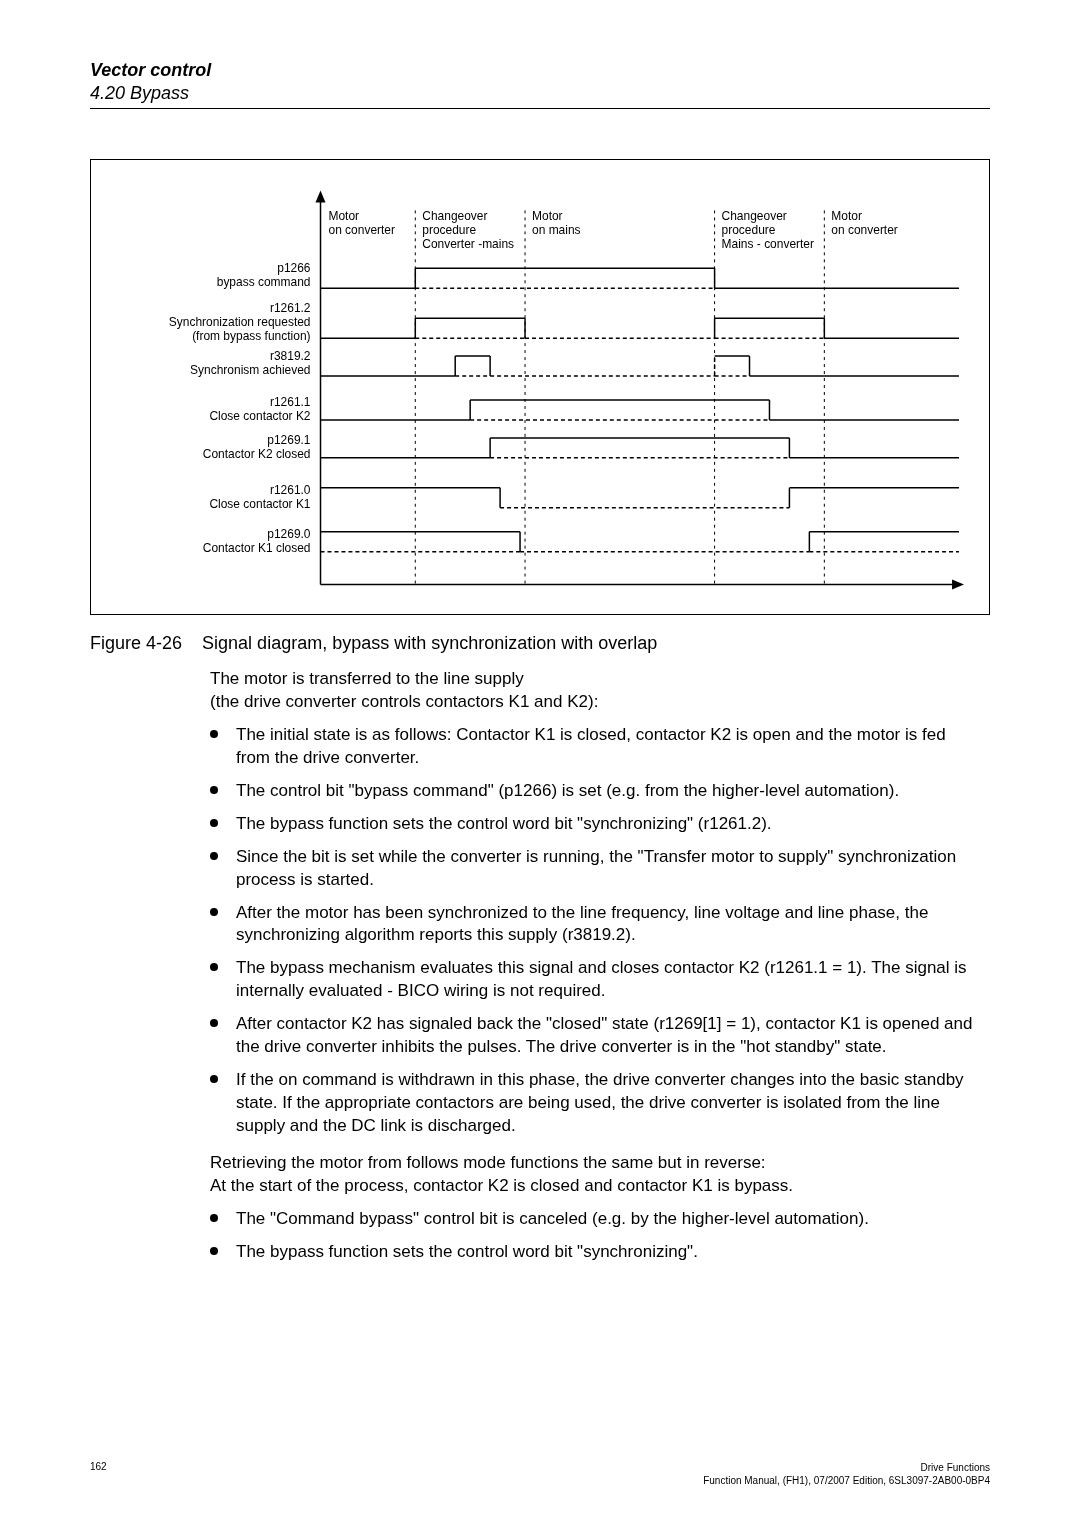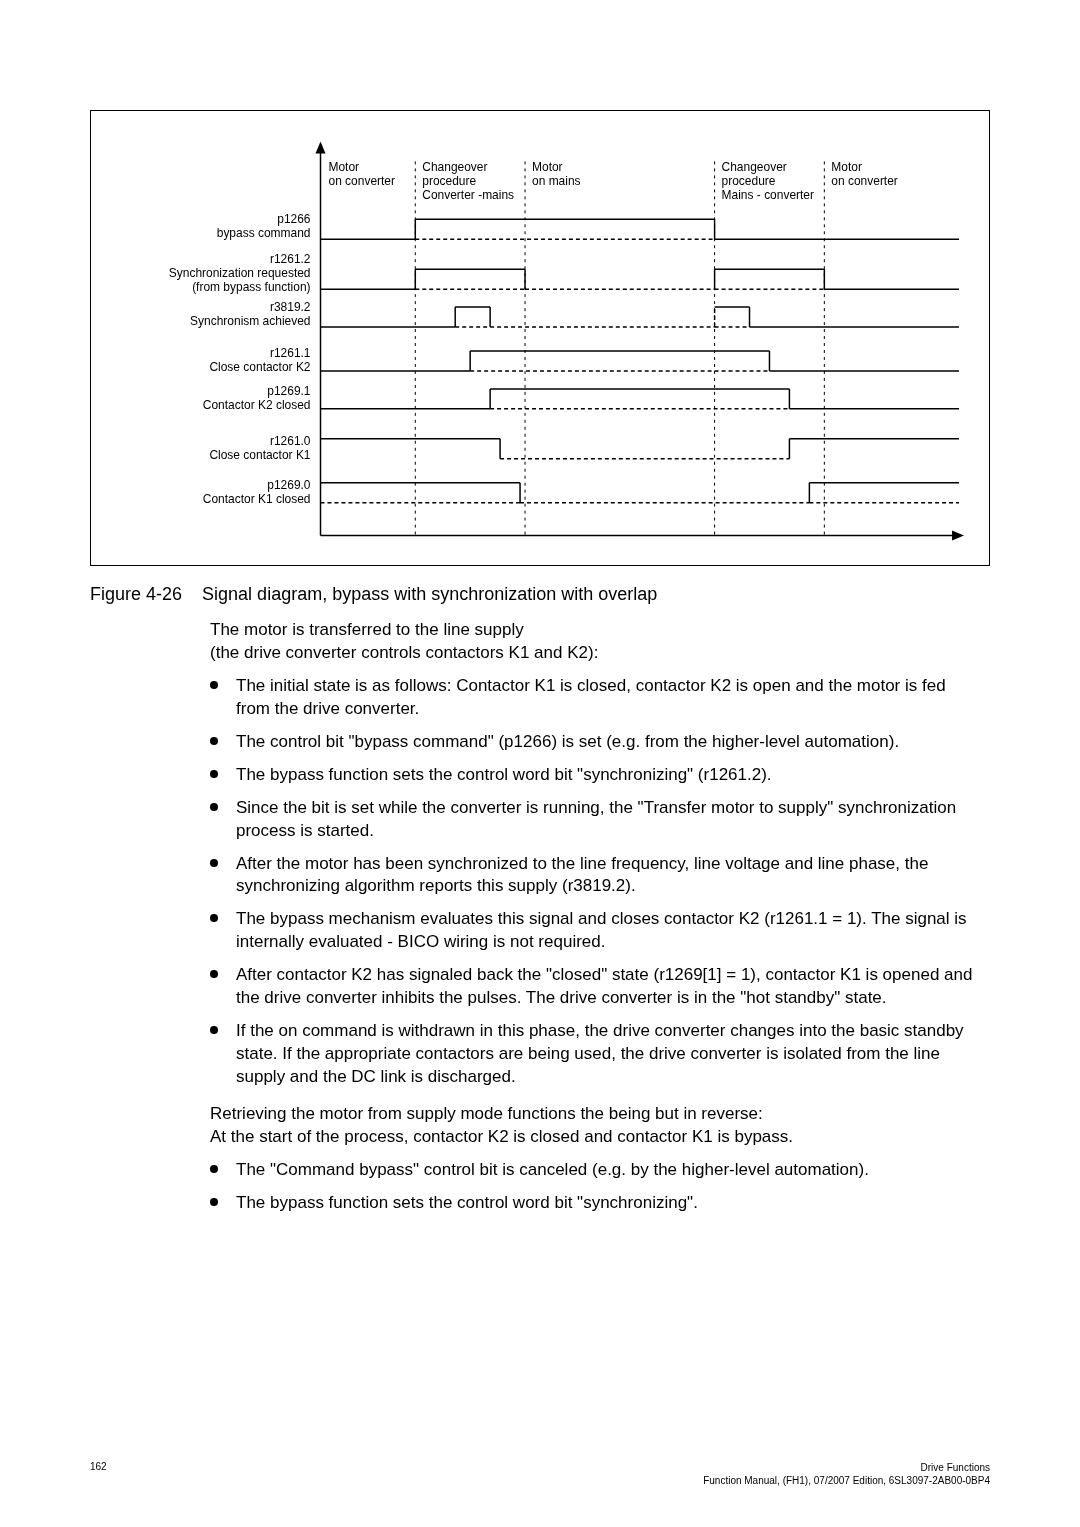--- a/index.html
+++ b/index.html
@@ -92,20 +92,24 @@
   }
   svg text {
     font-family: Arial, Helvetica, sans-serif;
   }
 </style>
 </head>
 <body>
 
 <div class="page">
 
+  <div class="header">
+    <div class="header-title">Vector control</div>
+    <div class="header-sub">4.20 Bypass</div>
+  </div>
 
   <div class="figure-box">
     <svg viewBox="0 0 860 410">
 
       <line x1="210" y1="395" x2="210" y2="5" stroke="#000" stroke-width="1.5"></line>
       <polygon points="210,0 205,12 215,12" fill="#000"></polygon>
 
       <line x1="210" y1="395" x2="850" y2="395" stroke="#000" stroke-width="1.5"></line>
       <polygon points="855,395 843,390 843,400" fill="#000"></polygon>
 
@@ -243,21 +247,21 @@
       <li>The initial state is as follows: Contactor K1 is closed, contactor K2 is open and the motor is fed from the drive converter.</li>
       <li>The control bit "bypass command" (p1266) is set (e.g. from the higher-level automation).</li>
       <li>The bypass function sets the control word bit "synchronizing" (r1261.2).</li>
       <li>Since the bit is set while the converter is running, the "Transfer motor to supply" synchronization process is started.</li>
       <li>After the motor has been synchronized to the line frequency, line voltage and line phase, the synchronizing algorithm reports this supply (r3819.2).</li>
       <li>The bypass mechanism evaluates this signal and closes contactor K2 (r1261.1 = 1). The signal is internally evaluated - BICO wiring is not required.</li>
       <li>After contactor K2 has signaled back the "closed" state (r1269[1] = 1), contactor K1 is opened and the drive converter inhibits the pulses. The drive converter is in the "hot standby" state.</li>
       <li>If the on command is withdrawn in this phase, the drive converter changes into the basic standby state. If the appropriate contactors are being used, the drive converter is isolated from the line supply and the DC link is discharged.</li>
     </ul>
     <p>
-      <span>Retrieving the motor from supply mode functions the being but in reverse:</span><br>
+      <span>Retrieving the motor from follows mode functions the same but in reverse:</span><br>
       <span>At the start of the process, contactor K2 is closed and contactor K1 is bypass.</span>
     </p>
     <ul class="bullets">
       <li>The "Command bypass" control bit is canceled (e.g. by the higher-level automation).</li>
       <li>The bypass function sets the control word bit "synchronizing".</li>
     </ul>
   </div>
 
   <div class="footer">
     <div class="left">162</div>

